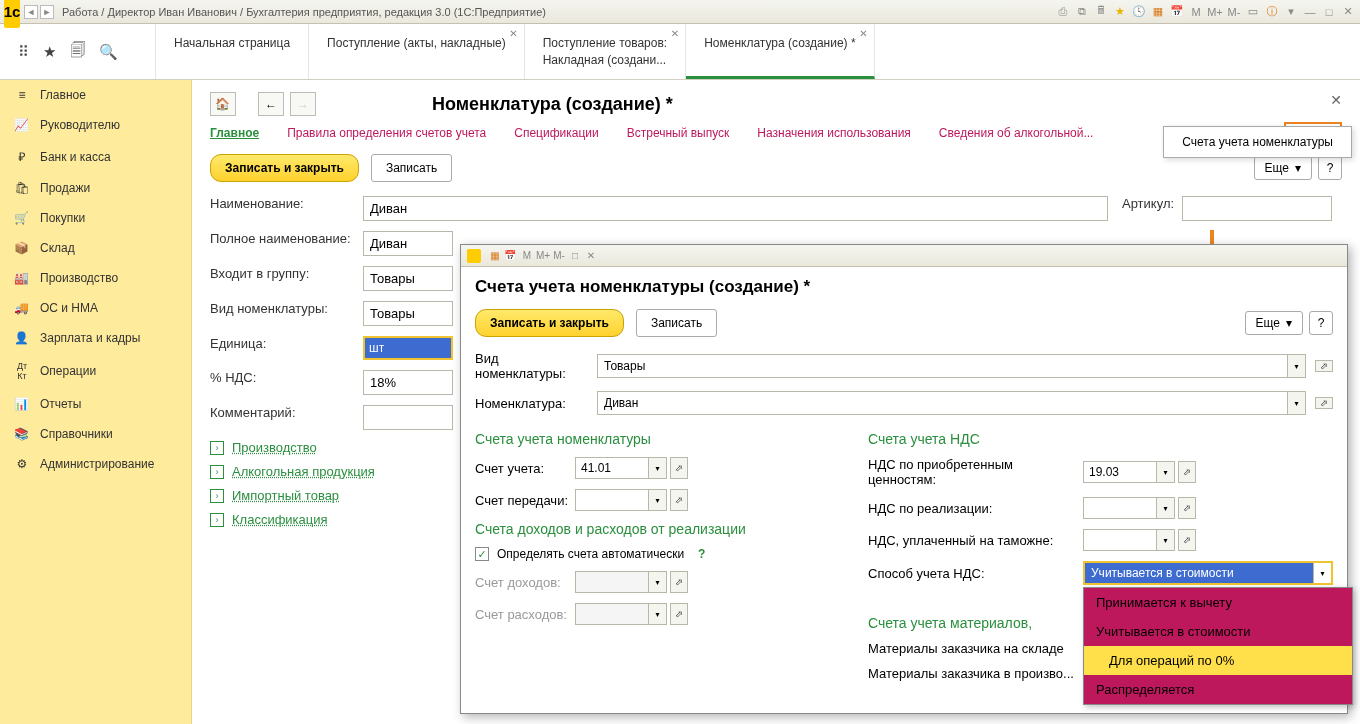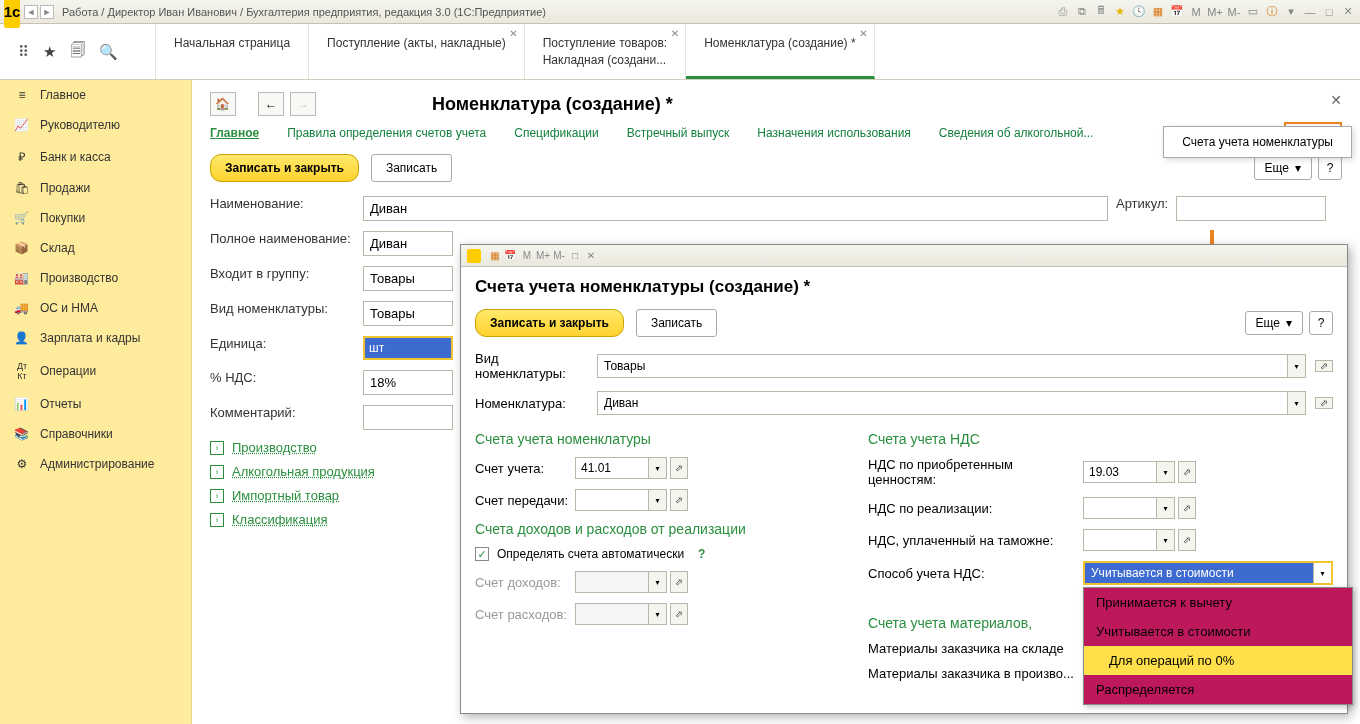--- a/index.html
+++ b/index.html
@@ -32,21 +32,21 @@
 .side-item .sicon { width:16px; text-align:center; }
 
 
 .content { flex:1; position:relative; padding: 12px 18px; }
 .content-header { display:flex; align-items:center; gap:6px; margin-bottom:10px;}
 .hbtn { width:26px; height:24px; border:1px solid #bbb; background:#f8f8f4; display:flex; align-items:center; justify-content:center; font-size:12px; cursor:pointer;}
 .page-title { font-size:18px; font-weight:bold; margin-left:110px; }
 .close-x { position:absolute; top:12px; right:18px; font-size:14px; color:#666; cursor:pointer;}
 
 .subnav { display:flex; gap:28px; margin:8px 0 14px 0; font-size:13px; align-items:center; position:relative;}
-.subnav .sn { color:#15803d; cursor:pointer; white-space:nowrap;}
+.subnav .sn { color:#be185d; cursor:pointer; white-space:nowrap;}
 .subnav .sn.active { color:#2a8f3e; font-weight:bold; text-decoration:underline;}
 .tooltip-box { position:absolute; right:-10px; top:0px; background:#fff; border:1px solid #aaa; padding:8px 18px; font-size:12px; box-shadow:2px 2px 6px rgba(0,0,0,0.15); z-index:5; white-space:nowrap;}
 .btn-more-top { position:absolute; right:0; top:-4px; border:2px solid #ee8322; padding:4px 10px; background:#fff;}
 
 .toolbar { display:flex; gap:12px; align-items:center; margin-bottom:14px;}
 .btn-yellow { background:linear-gradient(#ffe96b,#ffd22e); border:1px solid #c9a300; padding:6px 14px; font-weight:bold; cursor:pointer; border-radius:11px;}
 .btn-white { background:#fff; border:1px solid #aaa; padding:6px 14px; cursor:pointer; border-radius:3px;}
 .btn-more { padding:4px 10px; border:1px solid #aaa; background:#fff; display:flex; align-items:center; gap:6px; border-radius:3px;}
 .btn-help { width:24px; height:24px; border:1px solid #aaa; background:#fff; display:flex; align-items:center; justify-content:center; border-radius:3px;}
 .toolbar .right { margin-left:auto; display:flex; gap:6px;}
@@ -235,21 +235,21 @@
             <span>Еще</span>
             <span>▾</span>
           </div>
         <div class="btn-help">?</div>
       </div>
     </div>
 
     <div class="form-row">
       <span class="flabel">Наименование:</span>
       <input class="field" style="width: 745px;" value="Диван">
-      <span class="flabel" style="width:auto; ">Артикул:</span>
+      <span class="flabel" style="width:auto; margin-left:6px">Артикул:</span>
       <input class="field" style="width: 150px;">
     </div>
     <div class="form-row">
       <span class="flabel">Полное наименование:</span>
       <input class="field" style="width: 90px;" value="Диван">
     </div>
     <div class="form-row">
       <span class="flabel">Входит в группу:</span>
       <input class="field" style="width: 90px;" value="Товары">
     </div>

